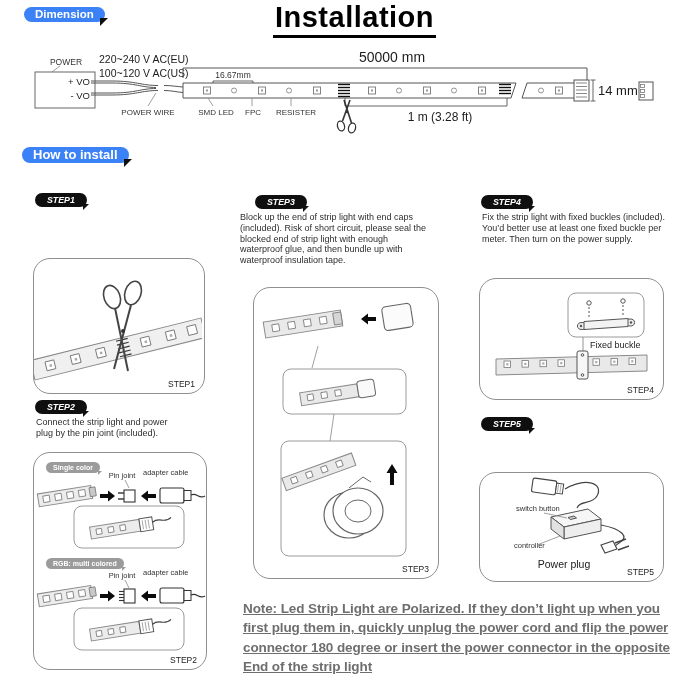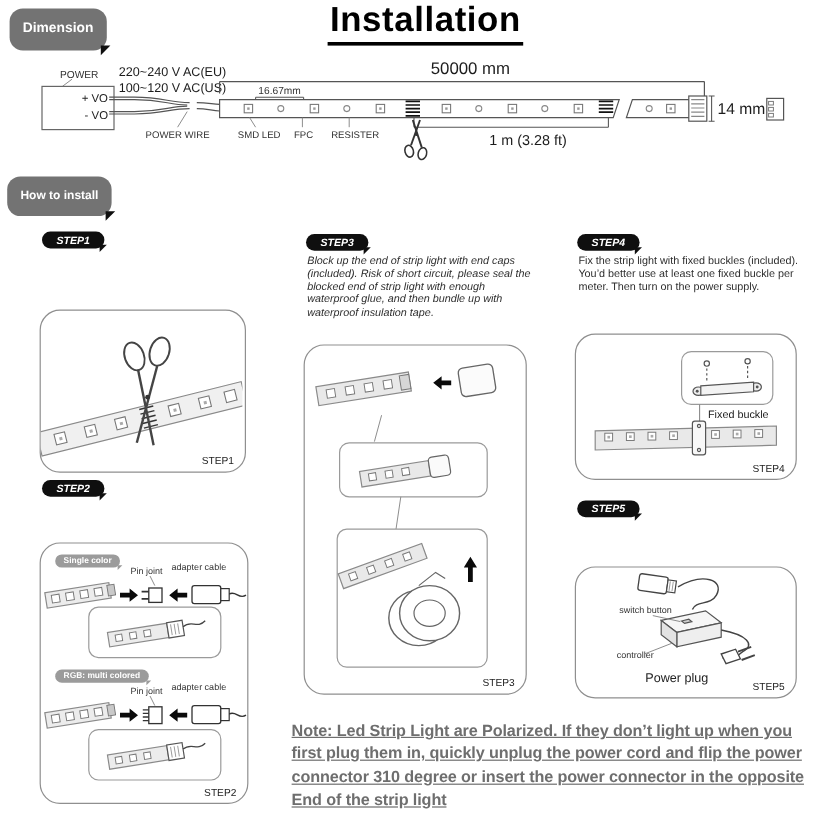--- a/index.html
+++ b/index.html
@@ -1,46 +1,46 @@
 <!DOCTYPE html>
 <html><head>
 <meta charset="utf-8">
 <style>
   html,body{margin:0;padding:0;background:#fff;}
   #page{position:relative;width:679px;height:681px;background:#ffffff;overflow:hidden;
         font-family:"Liberation Sans",sans-serif;color:#222;}
   svg{font-family:"Liberation Sans",sans-serif;}
 
   
-  .bubble{position:absolute;background:#737373;color:#fff;font-weight:bold;
-          border-radius:11px;padding:11px 11px;line-height:1.1;white-space:nowrap;}
+  .bubble{position:absolute;background:#3b82f6;color:#fff;font-weight:bold;
+          border-radius:11px;padding:1px 11px;line-height:1.1;white-space:nowrap;margin-left:16px;}
   .bubble::after{content:"";position:absolute;right:-3px;bottom:-4px;width:0;height:0;
           border-top:8px solid #0f0f0f;border-right:8px solid transparent;}
   #dimension-badge{left:8px;top:7px;font-size:11.5px;}
-  #howto-badge{left:6px;top:147px;font-size:10px;}
+  #howto-badge{left:6px;top:147px;font-size:13px;}
 
   .step-badge{position:absolute;background:#0f0f0f;color:#fff;font-weight:bold;font-style:italic;
           border-radius:8px;padding:2px 12px;font-size:8.8px;white-space:nowrap;}
   .step-badge::after{content:"";position:absolute;right:-2px;bottom:-3px;width:0;height:0;
           border-top:6px solid #0f0f0f;border-right:6px solid transparent;}
   #step1-badge{left:35px;top:193px;}
   #step2-badge{left:35px;top:400px;}
   #step3-badge{left:255px;top:195px;}
   #step4-badge{left:481px;top:195px;}
   #step5-badge{left:481px;top:417px;}
 
   
   #title-wrap{position:absolute;left:0;right:0;top:1px;text-align:center;padding-left:30px;}
   #title-wrap span{display:inline-block;font-size:29px;font-weight:bold;letter-spacing:.5px;
           border-bottom:3.5px solid #000;padding:0 2px 1px 2px;color:#000;}
 
   .step-text{position:absolute;font-size:9px;line-height:1.2;color:#2e2e2e;letter-spacing:0;}
   #step1-text{left:36px;top:211px;width:155px;}
   #step2-text{left:36px;top:417px;width:132px;}
-  #step3-text{left:256px;top:212px;width:188px;font-style:italic;}
+  #step3-text{left:240px;top:212px;width:188px;}
   #step4-text{left:482px;top:212px;width:186px;}
   #step5-text{left:482px;top:431px;width:184px;}
 
   .step-box{position:absolute;border:1px solid #8f8f8f;border-radius:17px;background:#fff;}
   #step1-box{left:33px;top:258px;width:170px;height:134px;}
   #step2-box{left:33px;top:452px;width:172px;height:216px;}
   #step3-box{left:253px;top:287px;width:184px;height:290px;}
   #step4-box{left:479px;top:278px;width:183px;height:120px;}
   #step5-box{left:479px;top:472px;width:183px;height:108px;}
 
@@ -230,20 +230,21 @@
         <ellipse cx="99" cy="34" rx="8" ry="12" stroke-width="1.6" transform="rotate(18 99 34)"></ellipse>
         <line x1="81" y1="49" x2="94" y2="112" stroke-width="2"></line>
         <line x1="97" y1="46" x2="80" y2="110" stroke-width="2"></line>
         <circle cx="89" cy="72" r="2" fill="#333" stroke="none"></circle>
       </g>
     </svg>
     <div class="corner-label">STEP1</div>
   </div>
 
   <div id="step2-badge" class="step-badge">STEP2</div>
+  <div id="step2-text" class="step-text">Connect the strip light and power plug by the pin joint (included).</div>
   <div id="step2-box" class="step-box">
     <div id="single-color-badge" class="mini-badge">Single color</div>
     <svg class="box-svg" style="top:16px;" width="172" height="86" viewBox="0 0 172 86">
       <text x="88" y="9" font-size="7.5" fill="#333" text-anchor="middle">Pin joint</text>
       <text x="109" y="6" font-size="7.5" fill="#333">adapter cable</text>
       <line x1="91" y1="11" x2="95" y2="19" stroke="#888" stroke-width="0.8"></line>
       <g transform="rotate(-9 32 27)">
         <rect x="4" y="20.5" width="54" height="13" fill="#ececec" stroke="#8a8a8a"></rect>
         <g fill="#fff" stroke="#777" stroke-width="0.8">
           <rect x="9" y="23.5" width="6.5" height="6.5"></rect>
@@ -450,15 +451,15 @@
       <g>
         <polygon points="121,72 133,68 137,76 125,80" fill="#fff" stroke="#444" stroke-width="1.1"></polygon>
         <line x1="135" y1="70" x2="146" y2="66" stroke="#444" stroke-width="1.6"></line>
         <line x1="138" y1="77" x2="149" y2="73" stroke="#444" stroke-width="1.6"></line>
       </g>
       <text x="84" y="95" font-size="10.5" fill="#222" text-anchor="middle">Power plug</text>
     </svg>
     <div class="corner-label">STEP5</div>
   </div>
 
-  <div id="note">Note: Led Strip Light are Polarized. If they don’t light up when you first plug them in, quickly unplug the power cord and flip the power connector 310 degree or insert the power connector in the opposite End of the strip light</div>
+  <div id="note">Note: Led Strip Light are Polarized. If they don’t light up when you first plug them in, quickly unplug the power cord and flip the power connector 180 degree or insert the power connector in the opposite End of the strip light</div>
 
 </div>
 
 </body></html>

